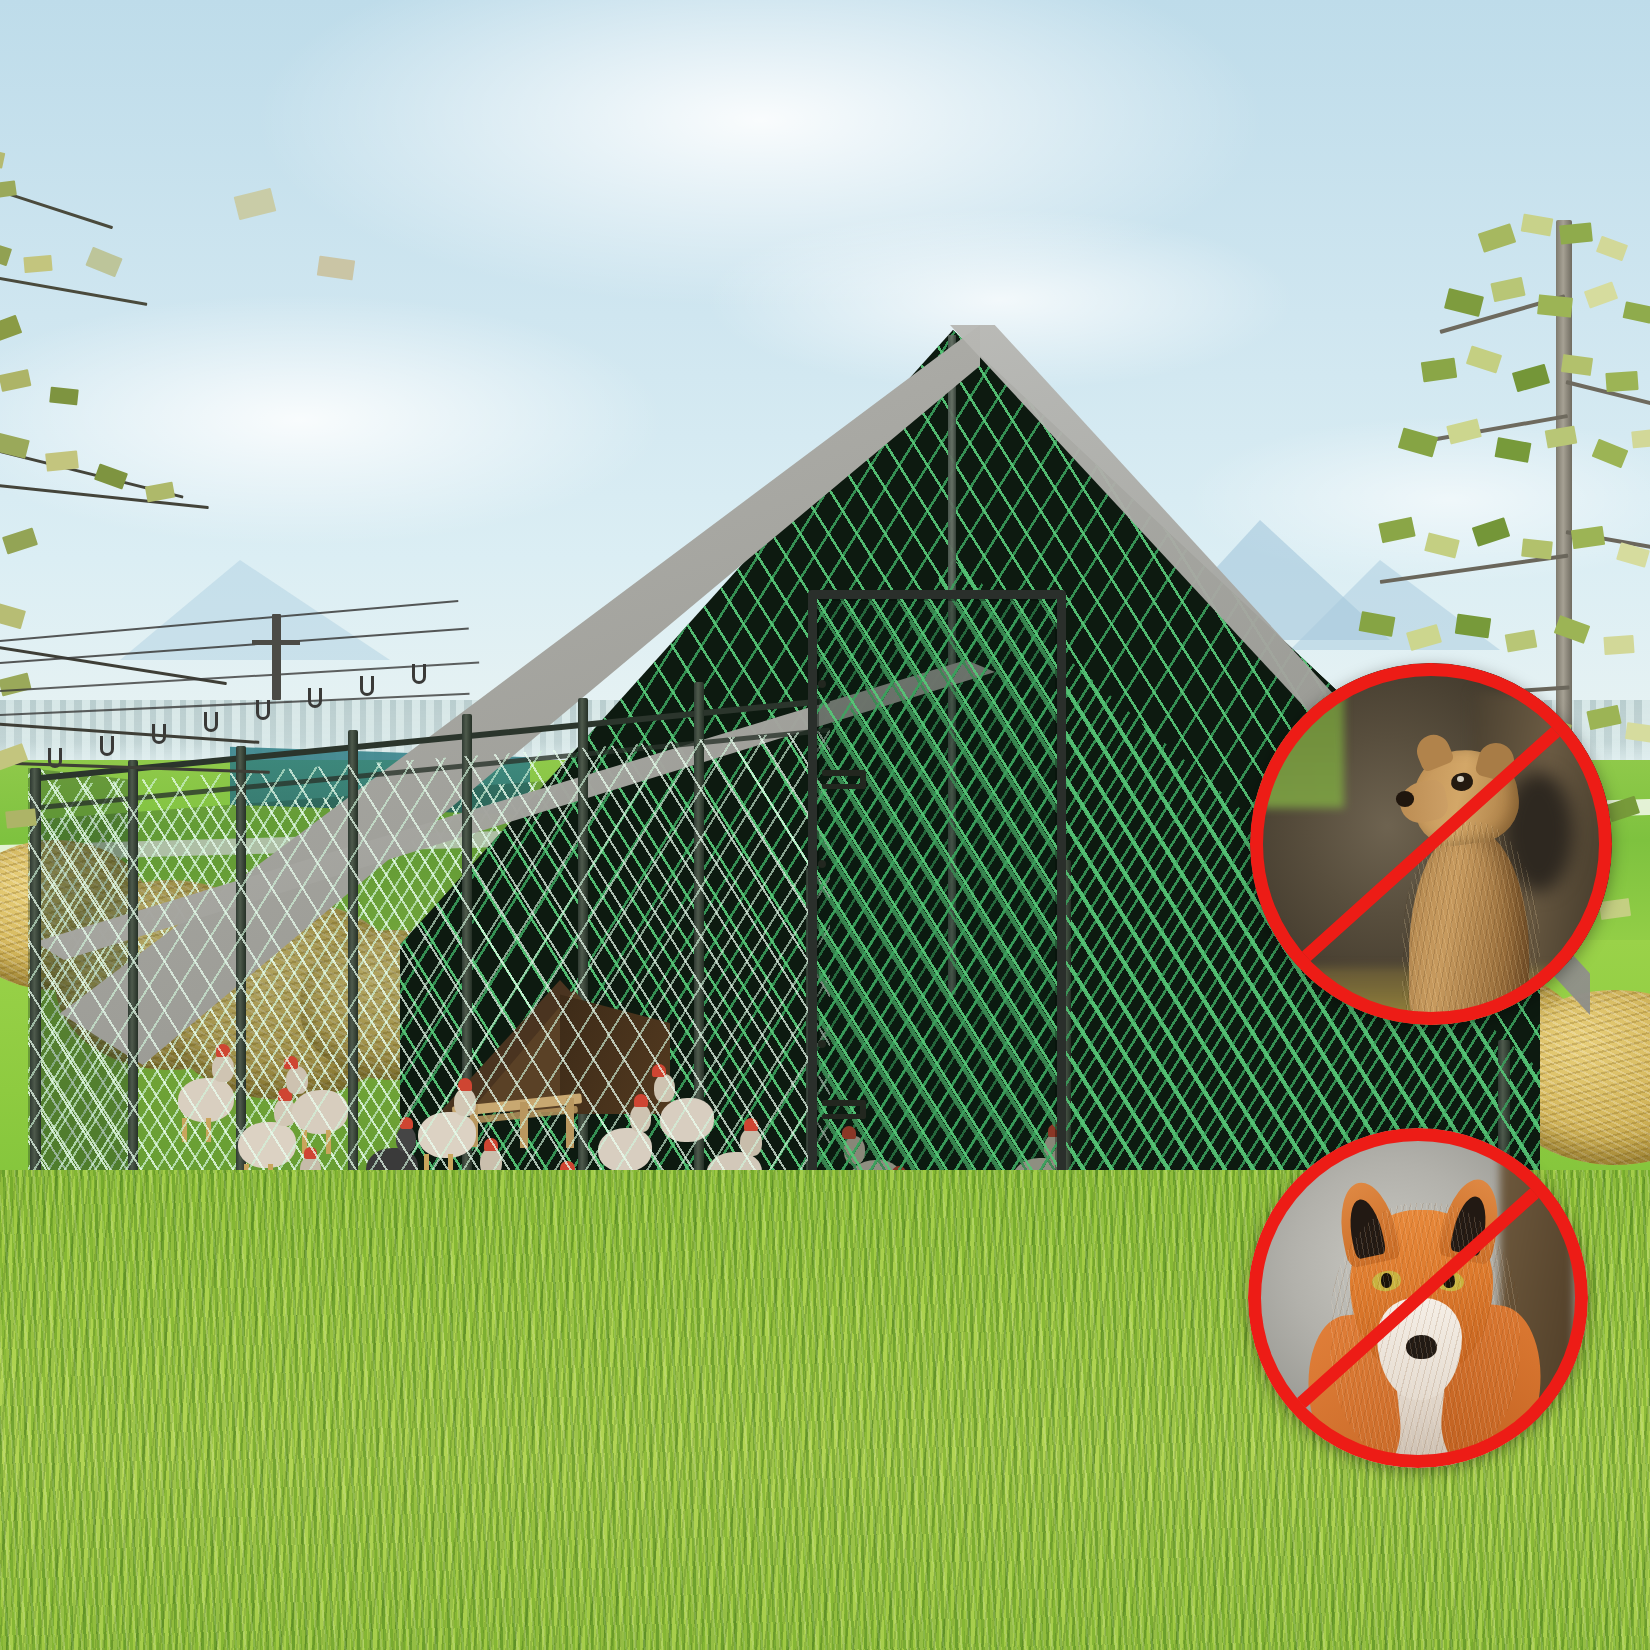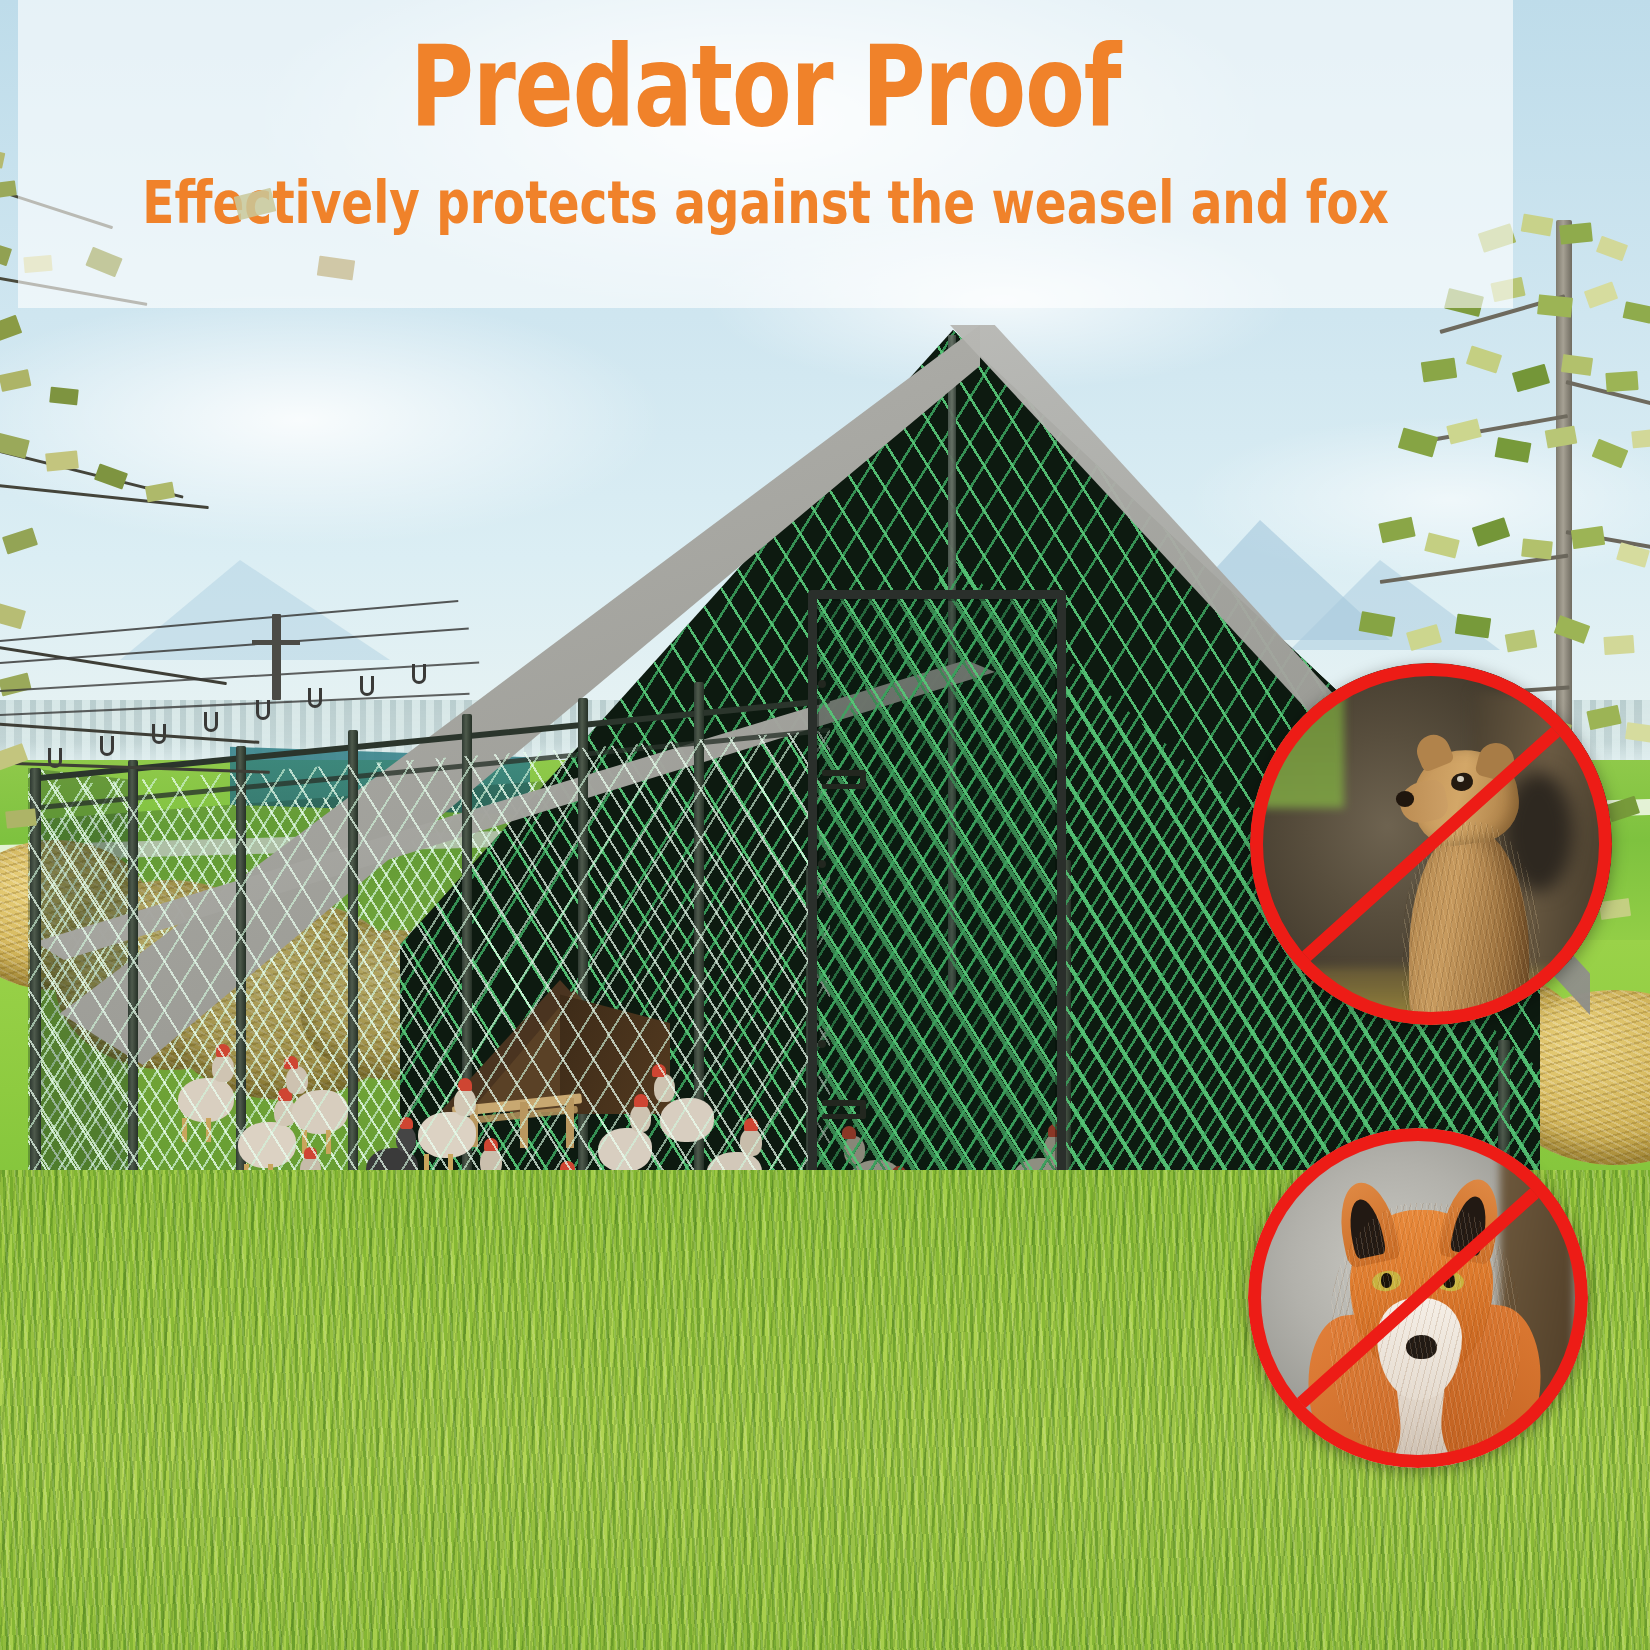--- a/index.html
+++ b/index.html
@@ -616,18 +616,14 @@
 
       <div style="position:absolute;left:24%;top:22%;width:56%;height:78%;
                   background:repeating-linear-gradient(80deg, rgba(255,235,210,.16) 0 1px, rgba(0,0,0,0) 1px 5px),
                              repeating-linear-gradient(104deg, rgba(110,60,15,.14) 0 1px, rgba(0,0,0,0) 1px 6px);
                   border-radius:45%;"></div>
     </div>
     <div class="slash" style="width:314px;transform:translate(-50%,-50%) rotate(-42deg);"></div>
     <div class="ring"></div>
   </div>
 
-  <div id="header-band">
-    <div id="title">Predator Proof</div>
-    <div id="subtitle">Effectively protects against the weasel and fox</div>
-  </div>
 
 </div>
 
 </body></html>

